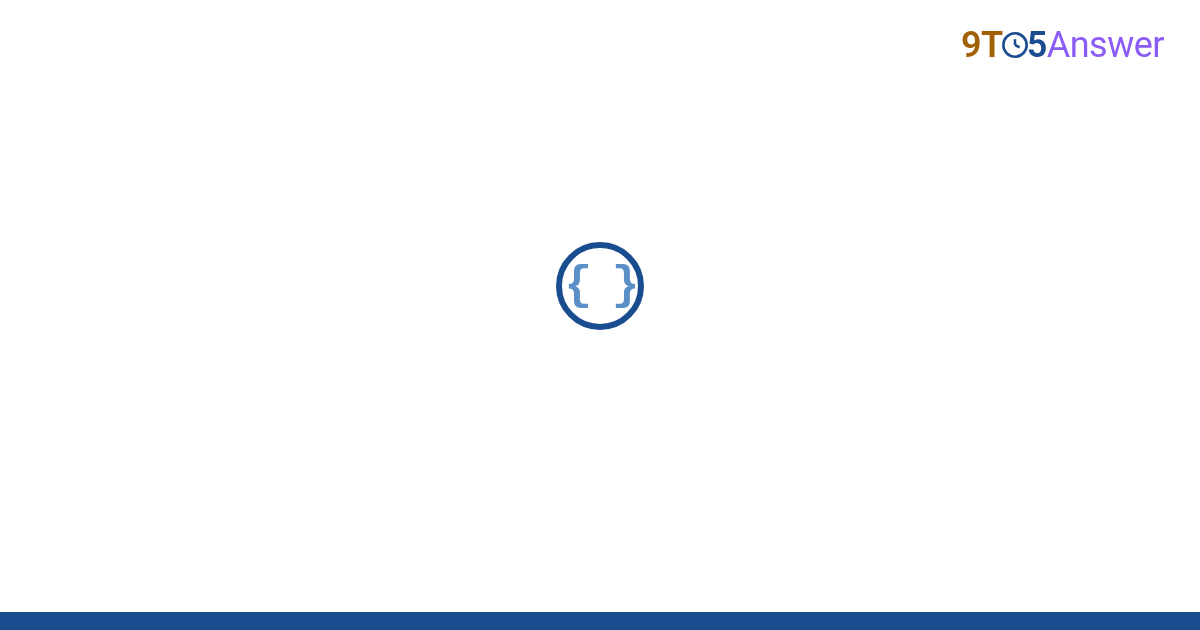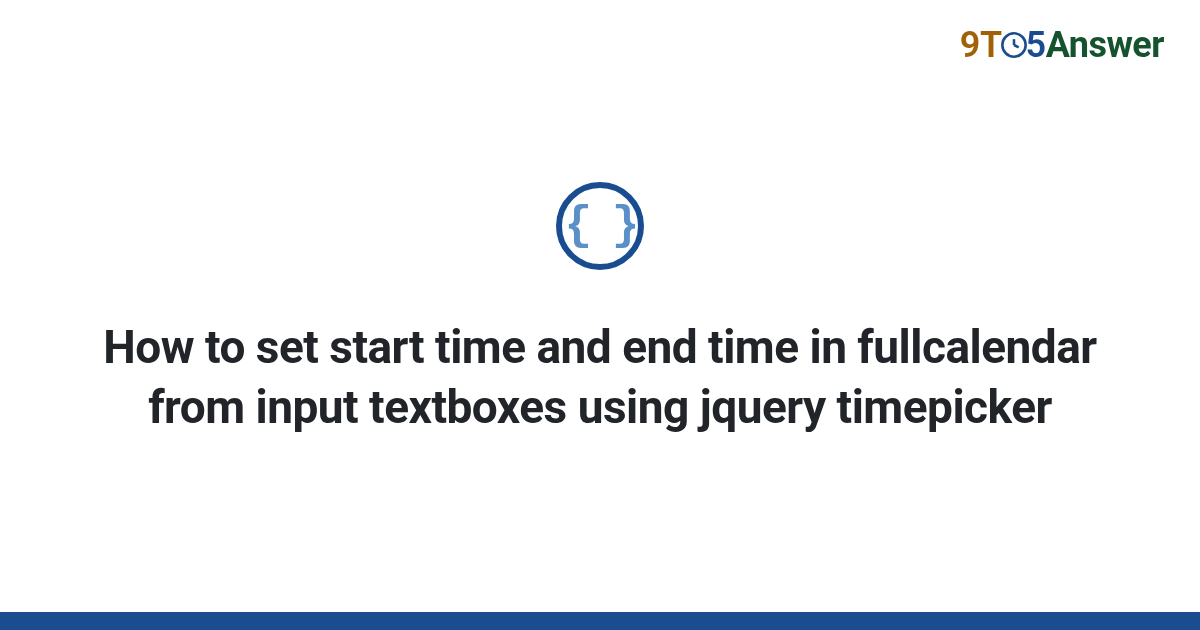--- a/index.html
+++ b/index.html
@@ -38,22 +38,22 @@
       top: -2px;
     }
     .logo .clock svg {
       width: 28px;
       height: 28px;
     }
     .logo .p2 {
       color: #1a4d8f;
     }
     .logo .p3 {
-      color: #14532d;
-      font-weight: 700;
+      color: #8b5cf6;
+      font-weight: 400;
       text-align: right;
     }
     .center {
       position: absolute;
       top: 0;
       left: 0;
       right: 0;
       bottom: 0;
       display: flex;
       flex-direction: column;
@@ -109,16 +109,15 @@
           <line x1="12" y1="12" x2="16" y2="14"></line>
         </svg>
       </span><span class="p2">5</span><span class="p3">Answer</span>
   </div>
 </div>
 
 <div class="center">
   <div class="icon-circle">
     <span class="braces">{ }</span>
   </div>
-  <h1 class="title">How to set start time and end time in fullcalendar from input textboxes using jquery timepicker</h1>
 </div>
 
 <div class="footer-bar"></div>
 
 </body></html>

